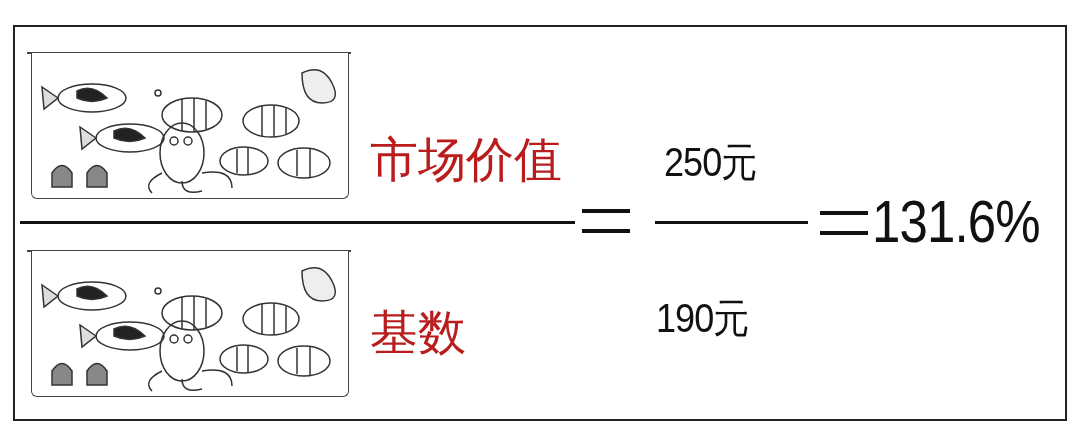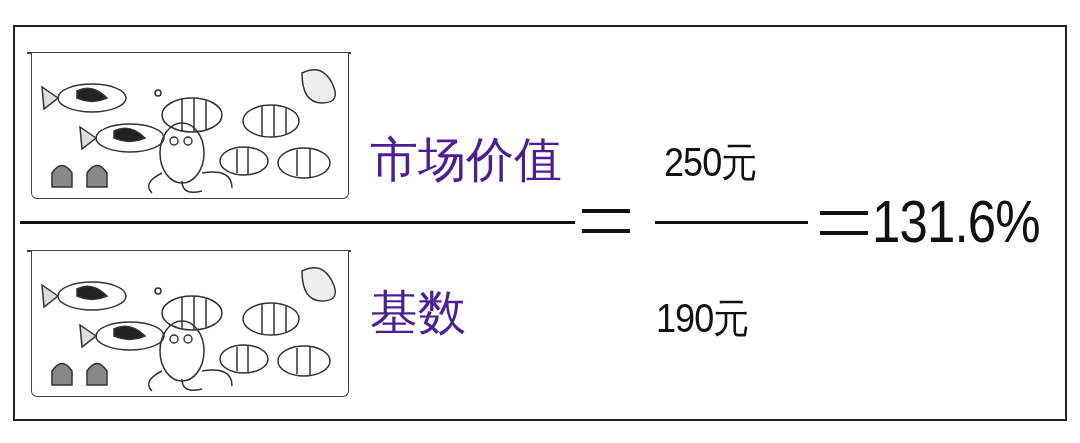--- a/index.html
+++ b/index.html
@@ -1,20 +1,20 @@
 <!DOCTYPE html>
 <html><head>
 <meta charset="utf-8">
 <style>
   html, body { margin:0; padding:0; background:#fff; }
   body { width:1080px; height:443px; position:relative; overflow:hidden; font-family:"DejaVu Sans", sans-serif; color:#111; }
   .frame { position:absolute; left:13px; top:25px; width:1054px; height:396px; border:2px solid #222; box-sizing:border-box; }
   .tank { position:absolute; width:318px; height:146px; border:1.5px solid #444; border-top:none; border-radius:0 0 6px 6px; box-sizing:border-box; background:#fff; overflow:hidden; }
   .tank-rim { position:absolute; height:2px; background:#444; }
-  .label { position:absolute; font-size:48px; line-height:1; color:#4c1d95; }
+  .label { position:absolute; font-size:48px; line-height:1; color:#b91c1c; }
   .num { position:absolute; font-family:"Liberation Sans", sans-serif; font-size:40px; line-height:1; letter-spacing:-1px; transform:scaleX(0.9); transform-origin:left; }
   .hline { position:absolute; height:3px; background:#111; }
   .eq { position:absolute; width:48px; height:24px; }
   .eq::before, .eq::after { content:""; position:absolute; left:0; right:0; height:4px; background:#111; }
   .eq::before { top:0; } .eq::after { bottom:0; }
   .result { position:absolute; font-family:"Liberation Sans", sans-serif; font-size:60px; line-height:1; transform:scaleX(0.85); transform-origin:left; letter-spacing:-1px; }
 </style>
 </head>
 <body>
 
@@ -76,20 +76,20 @@
       <path d="M130 120 q-20 10 -10 20 M150 128 q0 15 20 10 M170 120 q30 -5 30 15"></path>
       <ellipse cx="212" cy="108" rx="24" ry="14"></ellipse>
         <path d="M205 96 v24 M216 95 v26"></path>
       <ellipse cx="272" cy="110" rx="26" ry="15"></ellipse>
         <path d="M265 97 v26 M278 96 v28"></path>
       <path d="M20 120 q10 -15 20 0 v14 h-20z" fill="#888"></path>
       <path d="M55 120 q10 -15 20 0 v14 h-20z" fill="#888"></path>
     </g>
   </svg>
 </div>
-<div class="label" style="left:370px;top:288px;">基数</div>
+<div class="label" style="left:370px;top:308px;">基数</div>
 
 <div class="num" style="left:664px;top:142px;">250元</div>
 <div class="hline" style="left:655px;top:221px;width:153px;"></div>
 <div class="num" style="left:656px;top:298px;">190元</div>
 
 <div class="eq" style="left:820px;top:211px;width:48px;"></div>
 <div class="result" style="left:872px;top:192px;">131.6%</div>
 
 </body></html>

